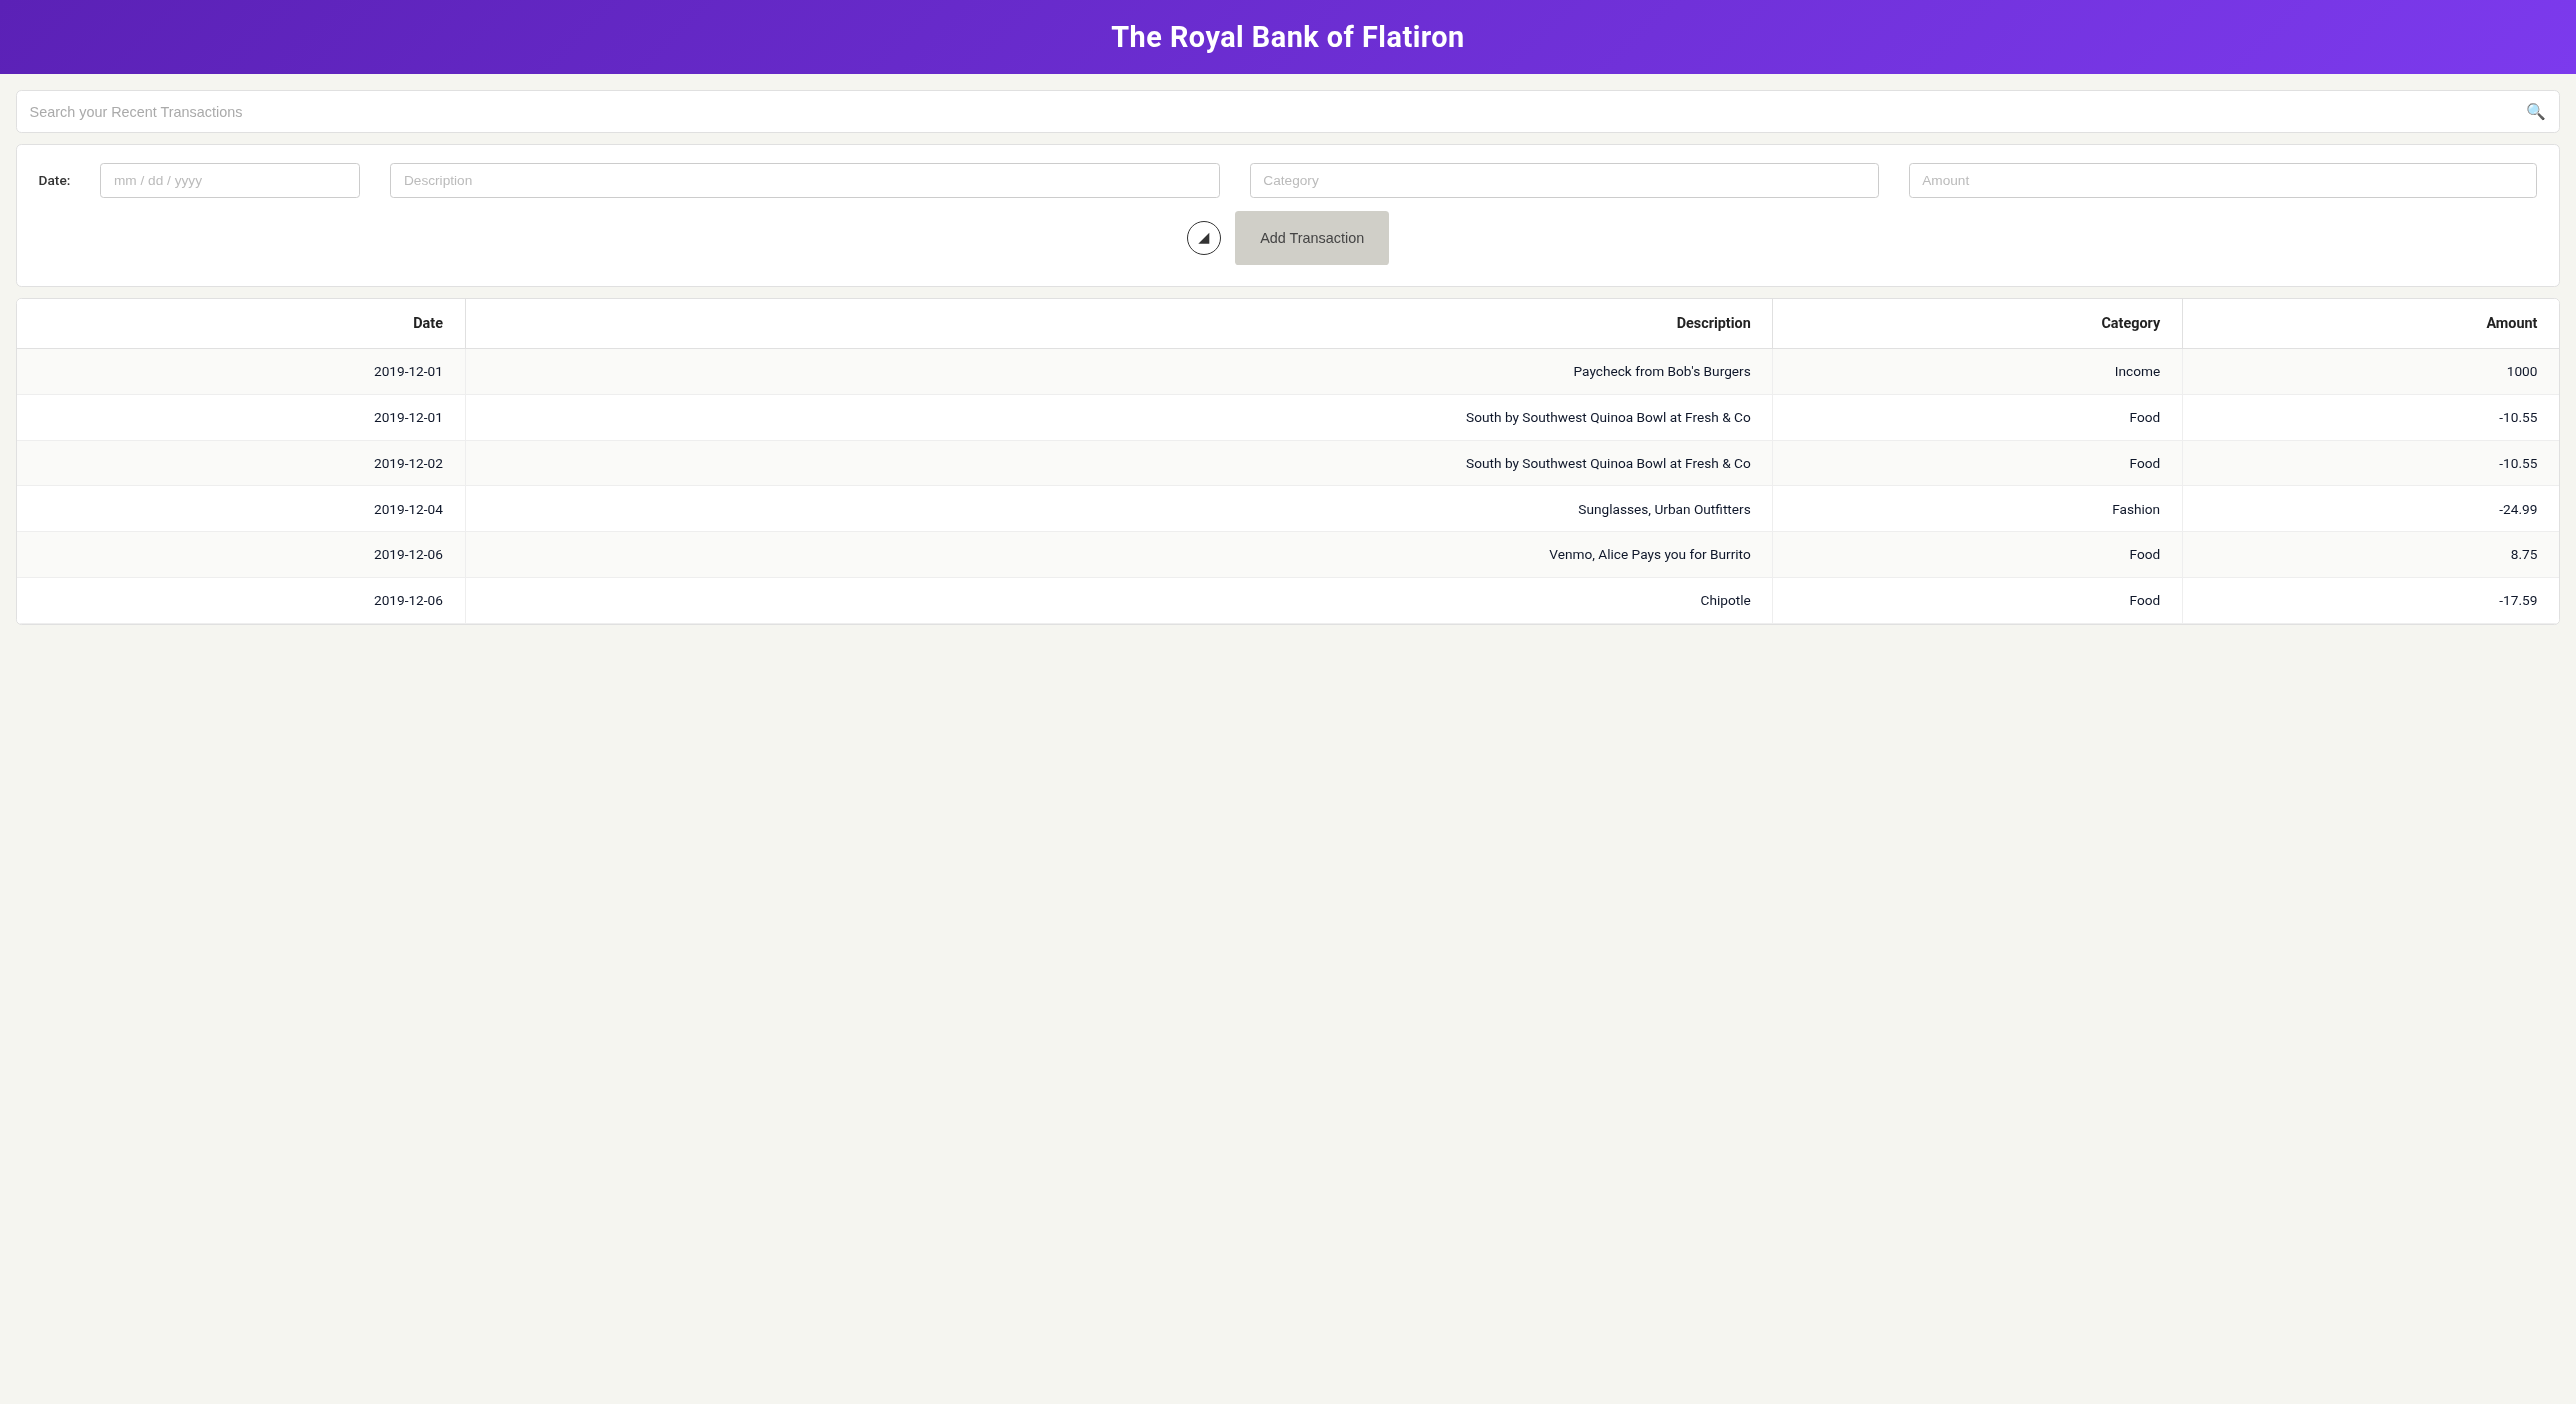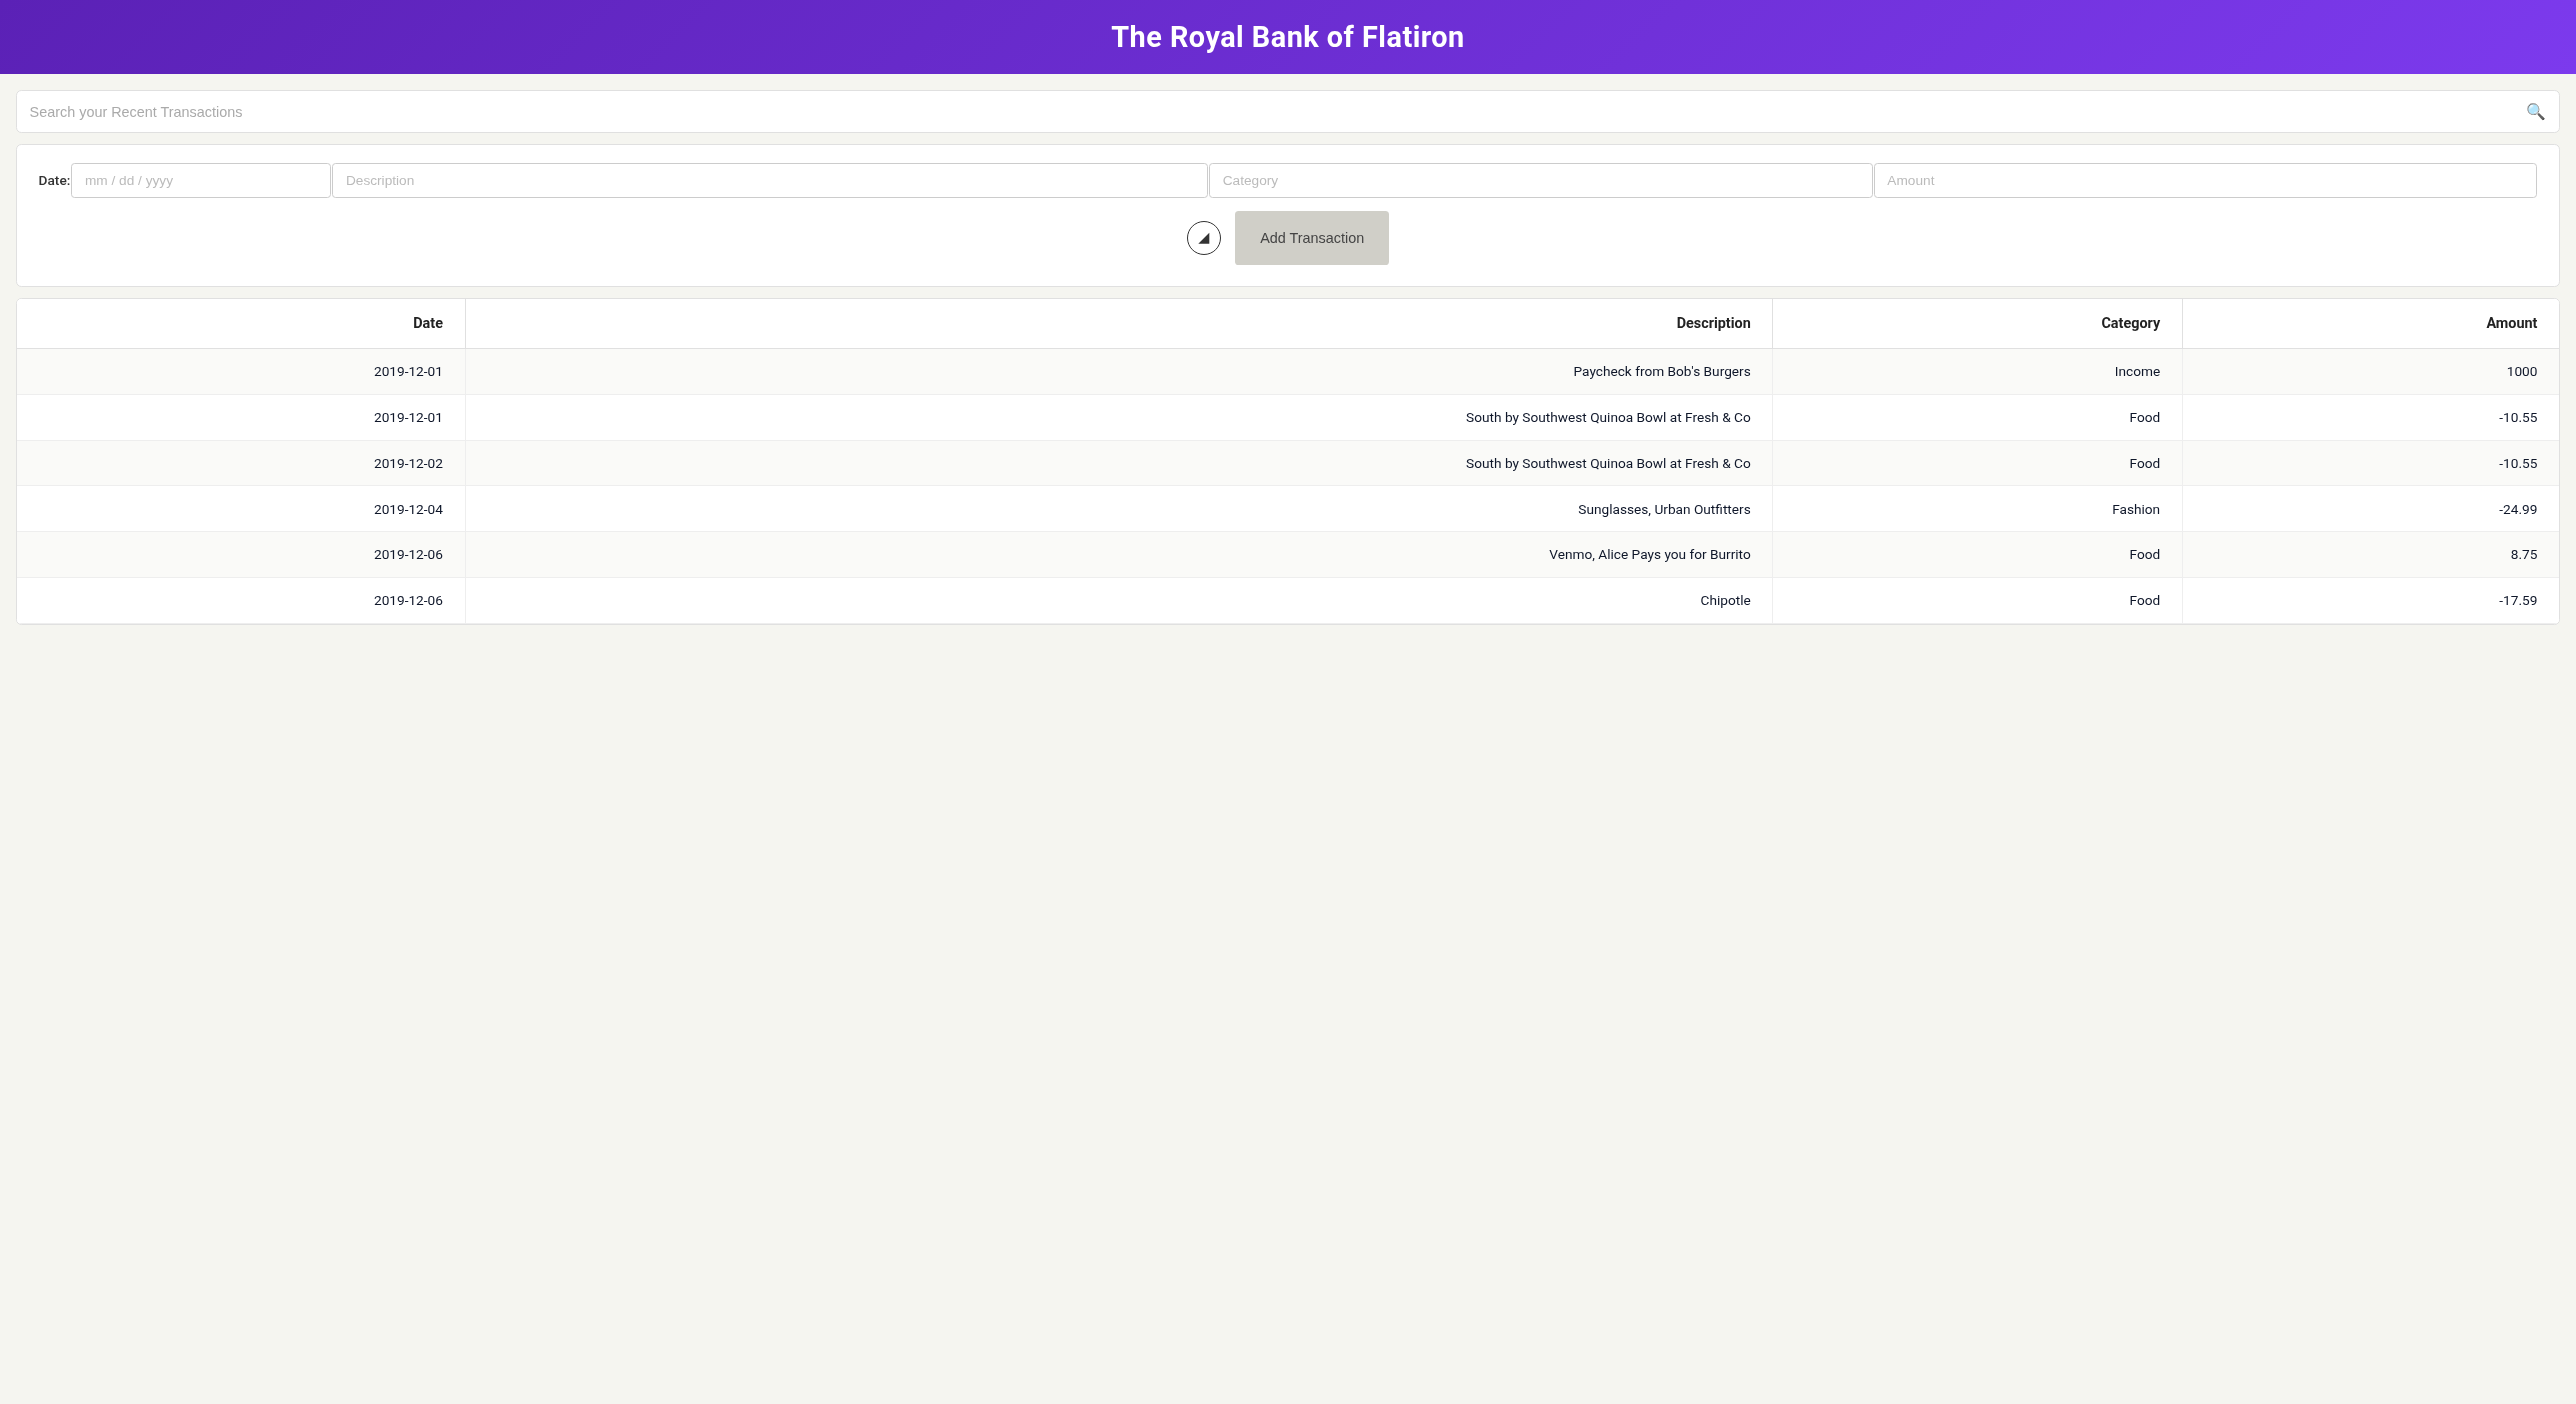--- a/index.html
+++ b/index.html
@@ -60,21 +60,21 @@
       background: #fff;
       margin: 10.8px 16px;
       border-radius: 5.4px;
       border: 0.9px solid #e0e0e0;
       padding: 18px 21.6px 21.6px 21.6px;
     }
 
     .form-row {
       display: flex;
       align-items: center;
-      gap: 1px;
+      gap: 30px;
       margin-bottom: 12.6px;
     }
 
     .date-label {
       font-size: 0.95rem;
       color: #333;
       white-space: nowrap;
       font-weight: 500;
     }
 

